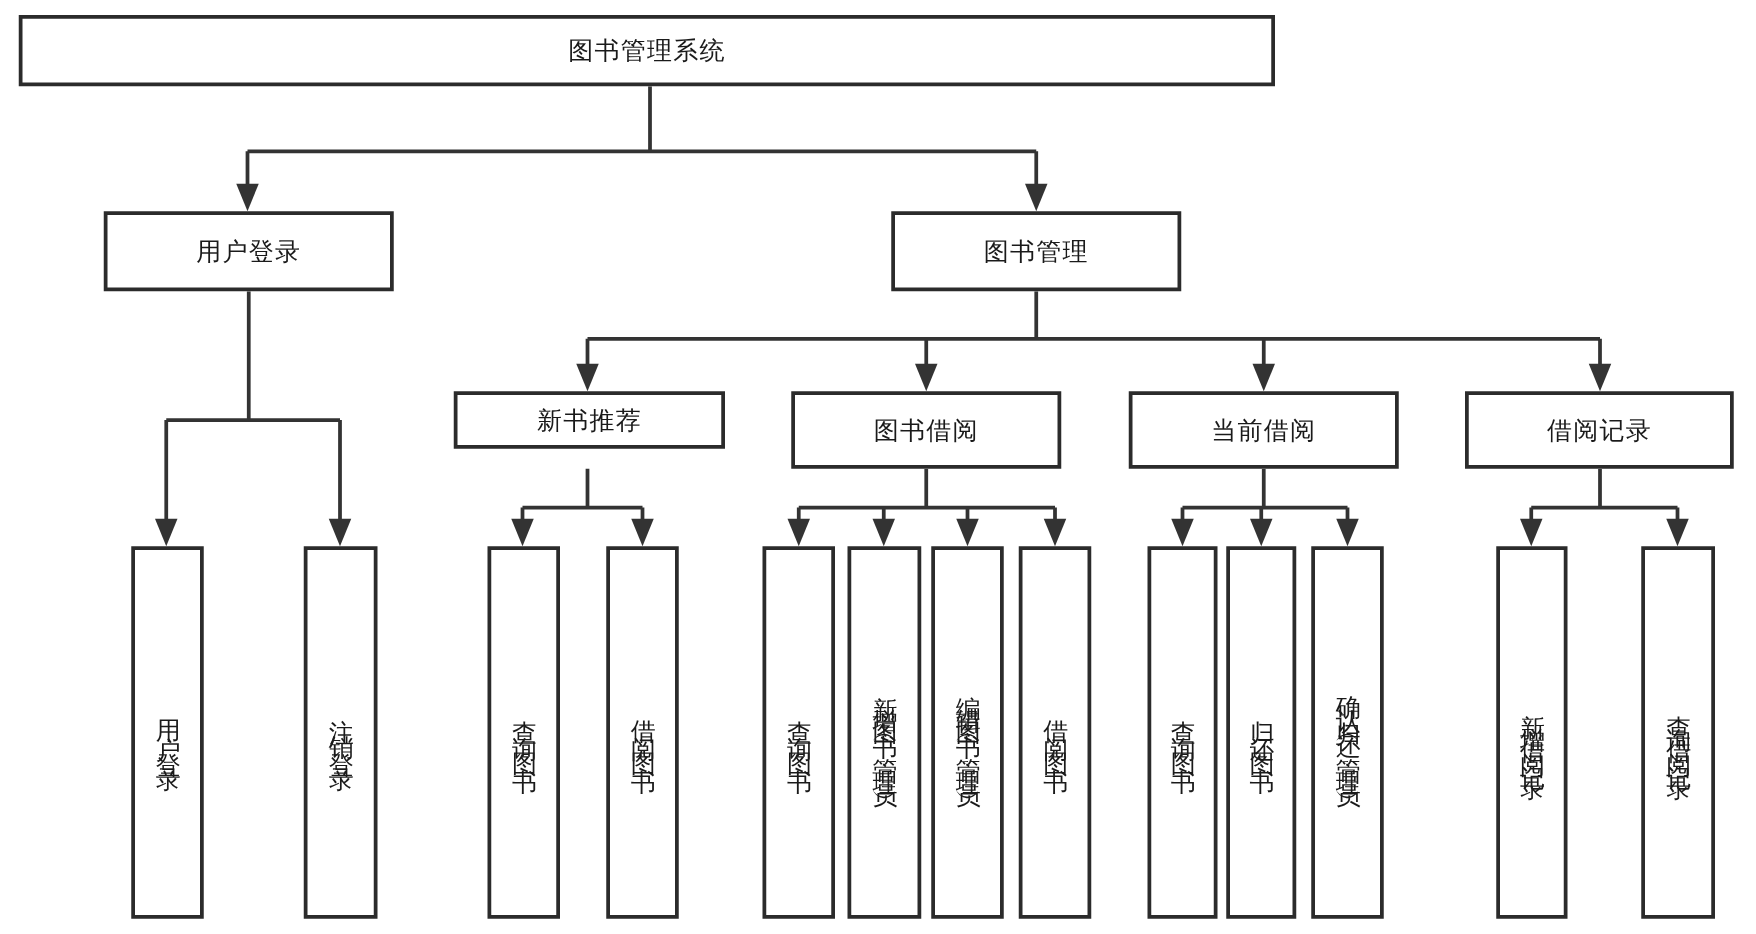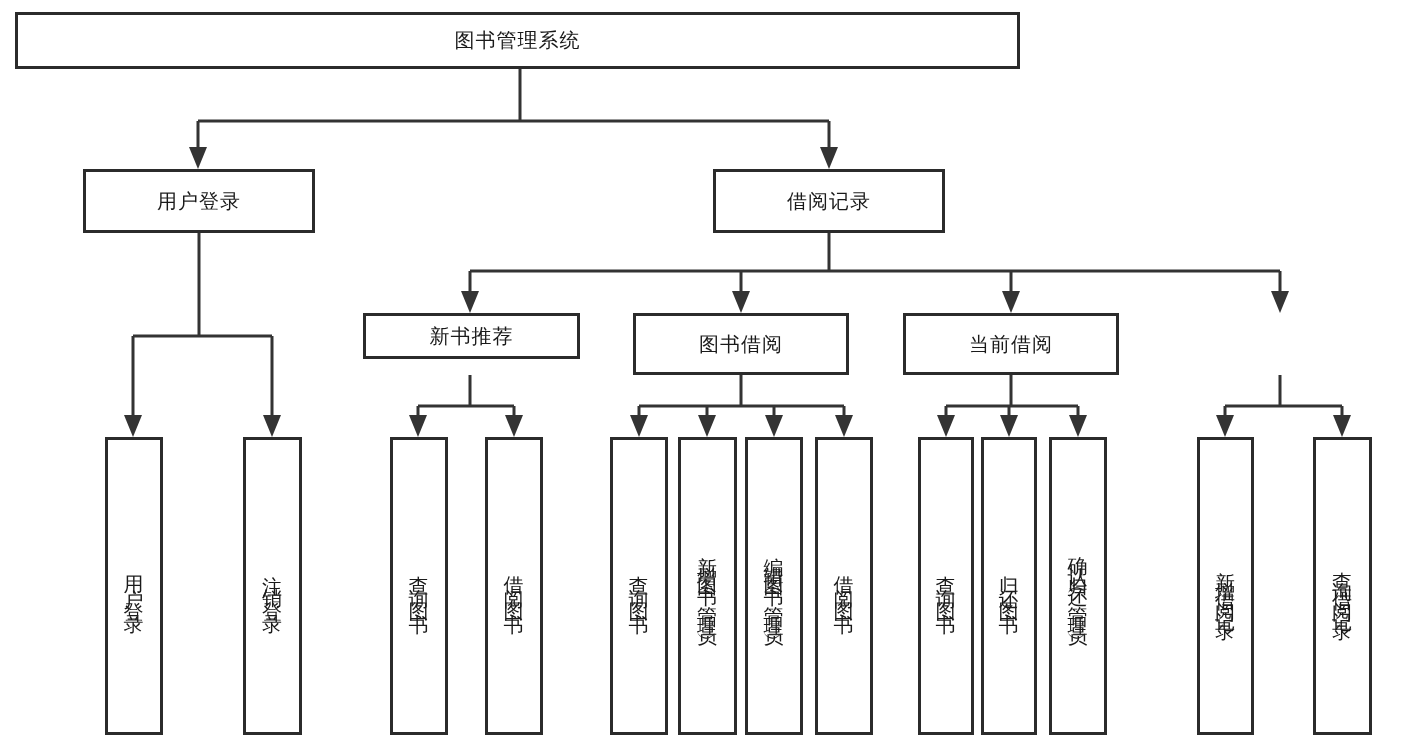--- a/index.html
+++ b/index.html
@@ -90,31 +90,34 @@
     </svg>
 
   <div class="box hbox" id="n-root">
     <span>图书管理系统</span>
   </div>
 
   <div class="box hbox" id="n-login">
     <span>用户登录</span>
   </div>
   <div class="box hbox" id="n-mgmt">
-    <span>借阅记录</span>
+    <span>图书管理</span>
   </div>
 
   <div class="box hbox" id="n-l3-0">
     <span>新书推荐</span>
   </div>
   <div class="box hbox" id="n-l3-2">
     <span>当前借阅</span>
   </div>
   <div class="box hbox" id="n-l3-1">
     <span>图书借阅</span>
+  </div>
+  <div class="box hbox" id="n-l3-3">
+    <span>借阅记录</span>
   </div>
 
   <div class="box vbox" id="leaf-0">
     <span class="vtext four">用户登录</span>
   </div>
   <div class="box vbox" id="leaf-1">
     <span class="vtext four">注销登录</span>
   </div>
   <div class="box vbox" id="leaf-2">
     <span class="vtext four">查询图书</span>

